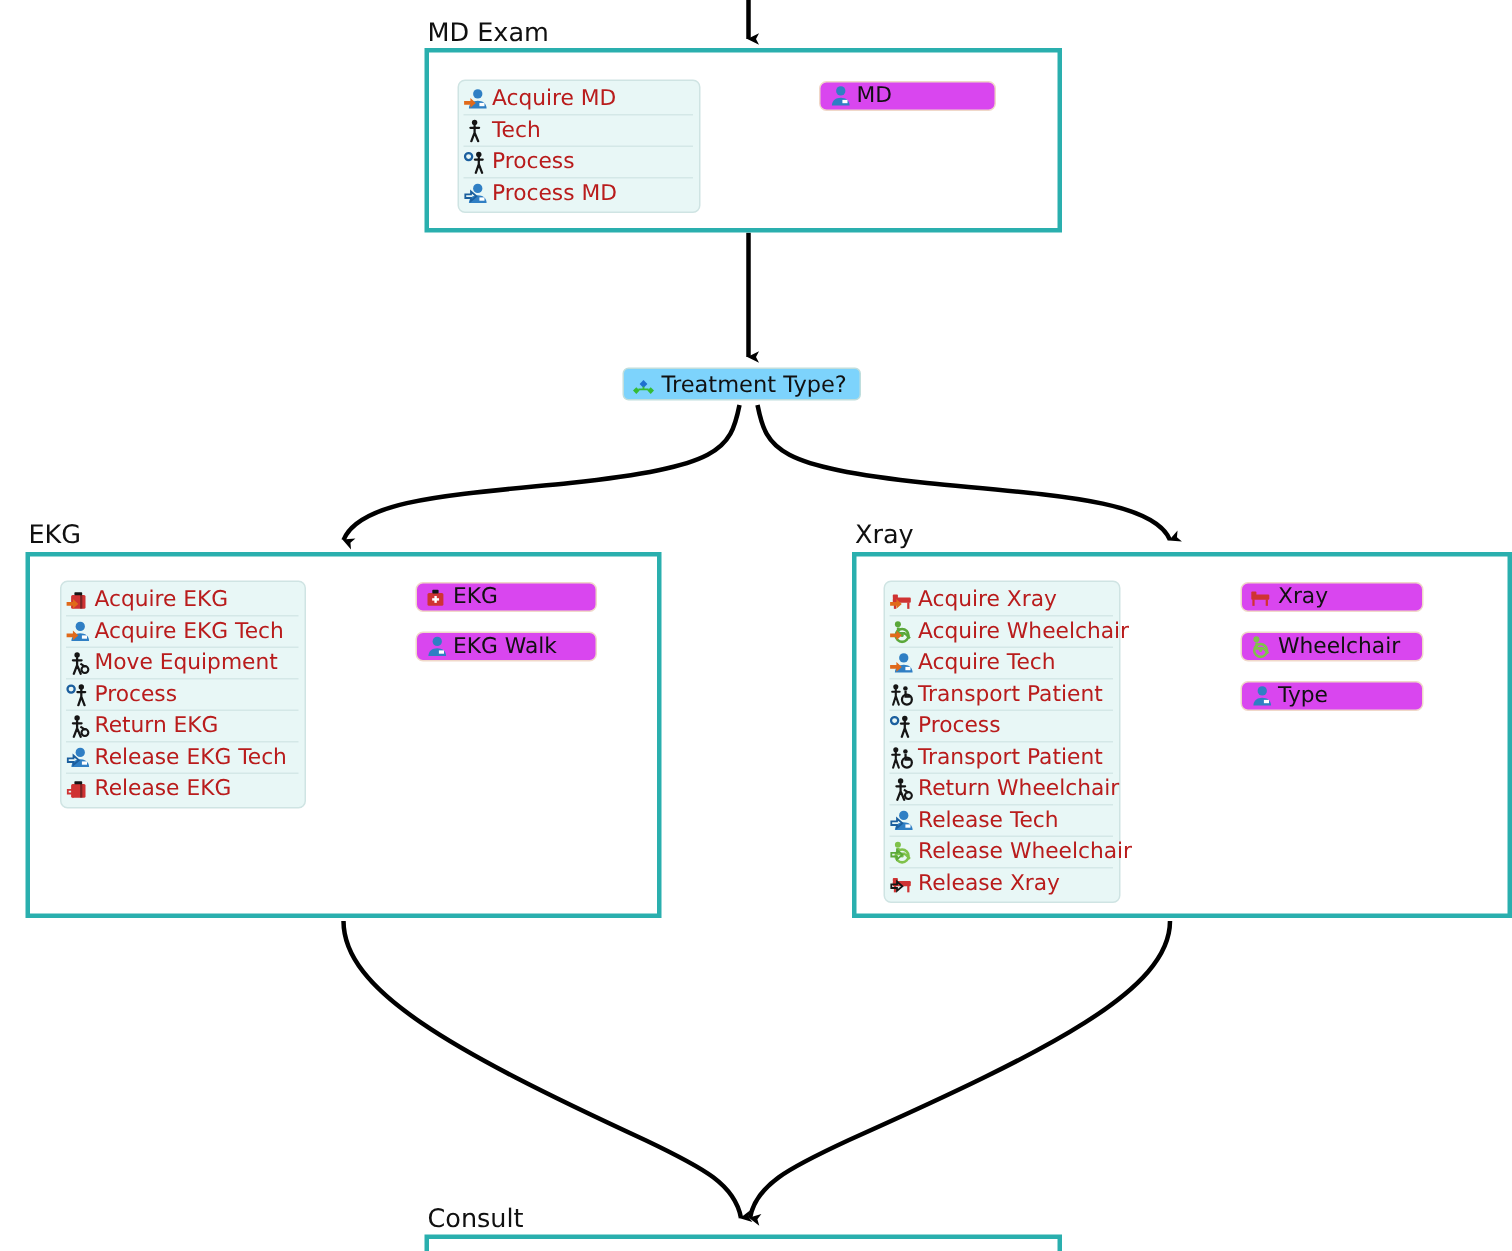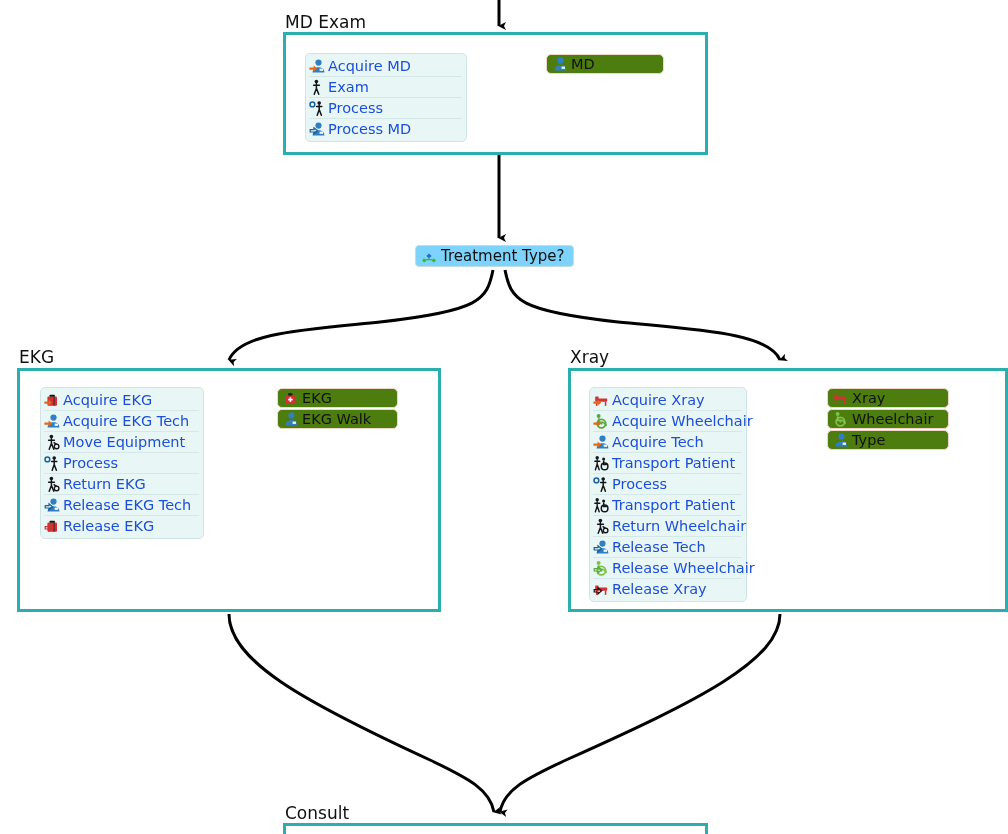--- a/index.html
+++ b/index.html
@@ -12,27 +12,27 @@
   
   .lane{position:absolute;box-sizing:border-box;border:3px solid #2aafae;background:#ffffff;}
   .lane-title{position:absolute;color:#101010;font-size:17px;line-height:19px;white-space:nowrap;}
 
   
   .actlist{position:absolute;box-sizing:border-box;background:#e8f7f6;
            border:1px solid #cfe4e3;border-radius:5px;padding:2px 4px 2px 3px;}
   .act{display:flex;align-items:center;height:20px;line-height:20px;
        border-bottom:1px solid #d4e8e7;white-space:nowrap;}
   .act:last-child{border-bottom:none;}
-  .act .lbl{font-size:14.5px;color:#1d4ed8;padding-left:3px;}
+  .act .lbl{font-size:14.5px;color:#b91c1c;padding-left:3px;}
 
   
   .resbox{position:absolute;}
   .res{display:flex;align-items:center;box-sizing:border-box;height:20px;
-       background:#4d7c0f;border:1px solid #f0d8c9;border-radius:5px;
-       margin-bottom:1px;padding-left:4px;white-space:nowrap;}
+       background:#d946ef;border:1px solid #f0d8c9;border-radius:5px;
+       margin-bottom:13px;padding-left:4px;white-space:nowrap;}
   .res .lbl{font-size:14.5px;color:#111111;padding-left:4px;}
 
   
   .decision{position:absolute;display:flex;align-items:center;box-sizing:border-box;
             height:22px;background:#7dd3fc;border:1px solid #bfdedd;border-radius:4px;
             padding:0 8px 0 5px;white-space:nowrap;}
   .decision .lbl{font-size:15px;color:#111111;padding-left:4px;}
 
   .ic{display:inline-block;width:16px;height:16px;flex:0 0 16px;position:relative;}
   .ic svg{display:block;width:16px;height:16px;}
@@ -80,21 +80,21 @@
       <span class="lbl">Acquire MD</span>
     </div>
     <div class="act">
       <span class="ic">
           <svg viewBox="0 0 16 16" xmlns="http://www.w3.org/2000/svg">
             <circle cx="7.4" cy="2.6" r="1.8" fill="#151515"></circle>
           <path d="M7.4,4.6 L7.4,9.4 M7.4,9.4 L5.2,15.2 M7.4,9.4 L9.8,15.2
                    M4.6,6.2 L10.4,6.2" stroke="#151515" stroke-width="1.5" fill="none" stroke-linecap="round"></path>
           </svg>
         </span>
-      <span class="lbl">Exam</span>
+      <span class="lbl">Tech</span>
     </div>
     <div class="act">
       <span class="ic">
           <svg viewBox="0 0 16 16" xmlns="http://www.w3.org/2000/svg">
             <circle cx="3.4" cy="4.4" r="2.4" fill="none" stroke="#1b5f9e" stroke-width="1.5"></circle>
           <circle cx="10.2" cy="3.0" r="1.8" fill="#151515"></circle>
           <path d="M10.2,4.8 L10.2,9.4 M10.2,9.4 L8.2,15.2 M10.2,9.4 L12.4,15.2 M7.6,6.4 L12.8,6.4" stroke="#151515" stroke-width="1.5" fill="none" stroke-linecap="round"></path>
           </svg>
         </span>
       <span class="lbl">Process</span>

